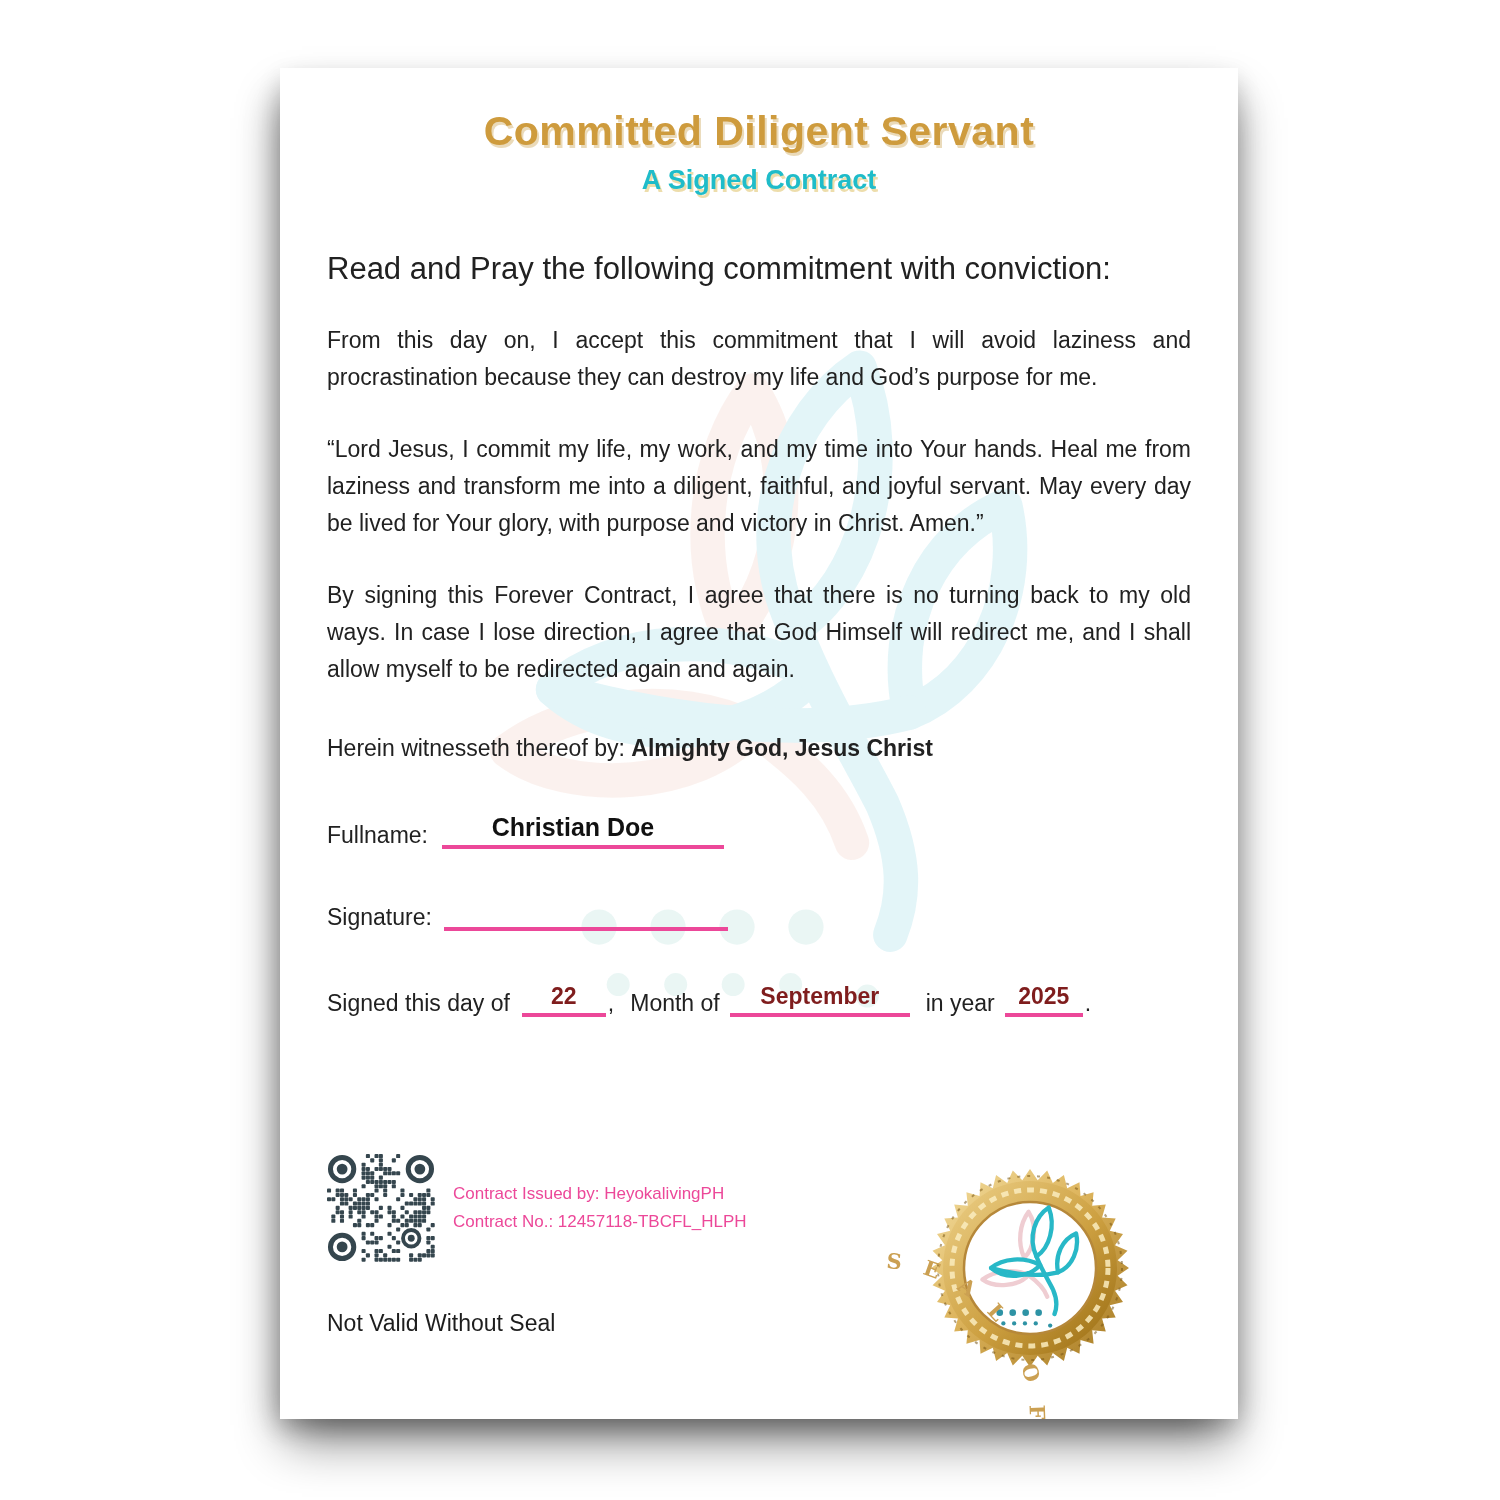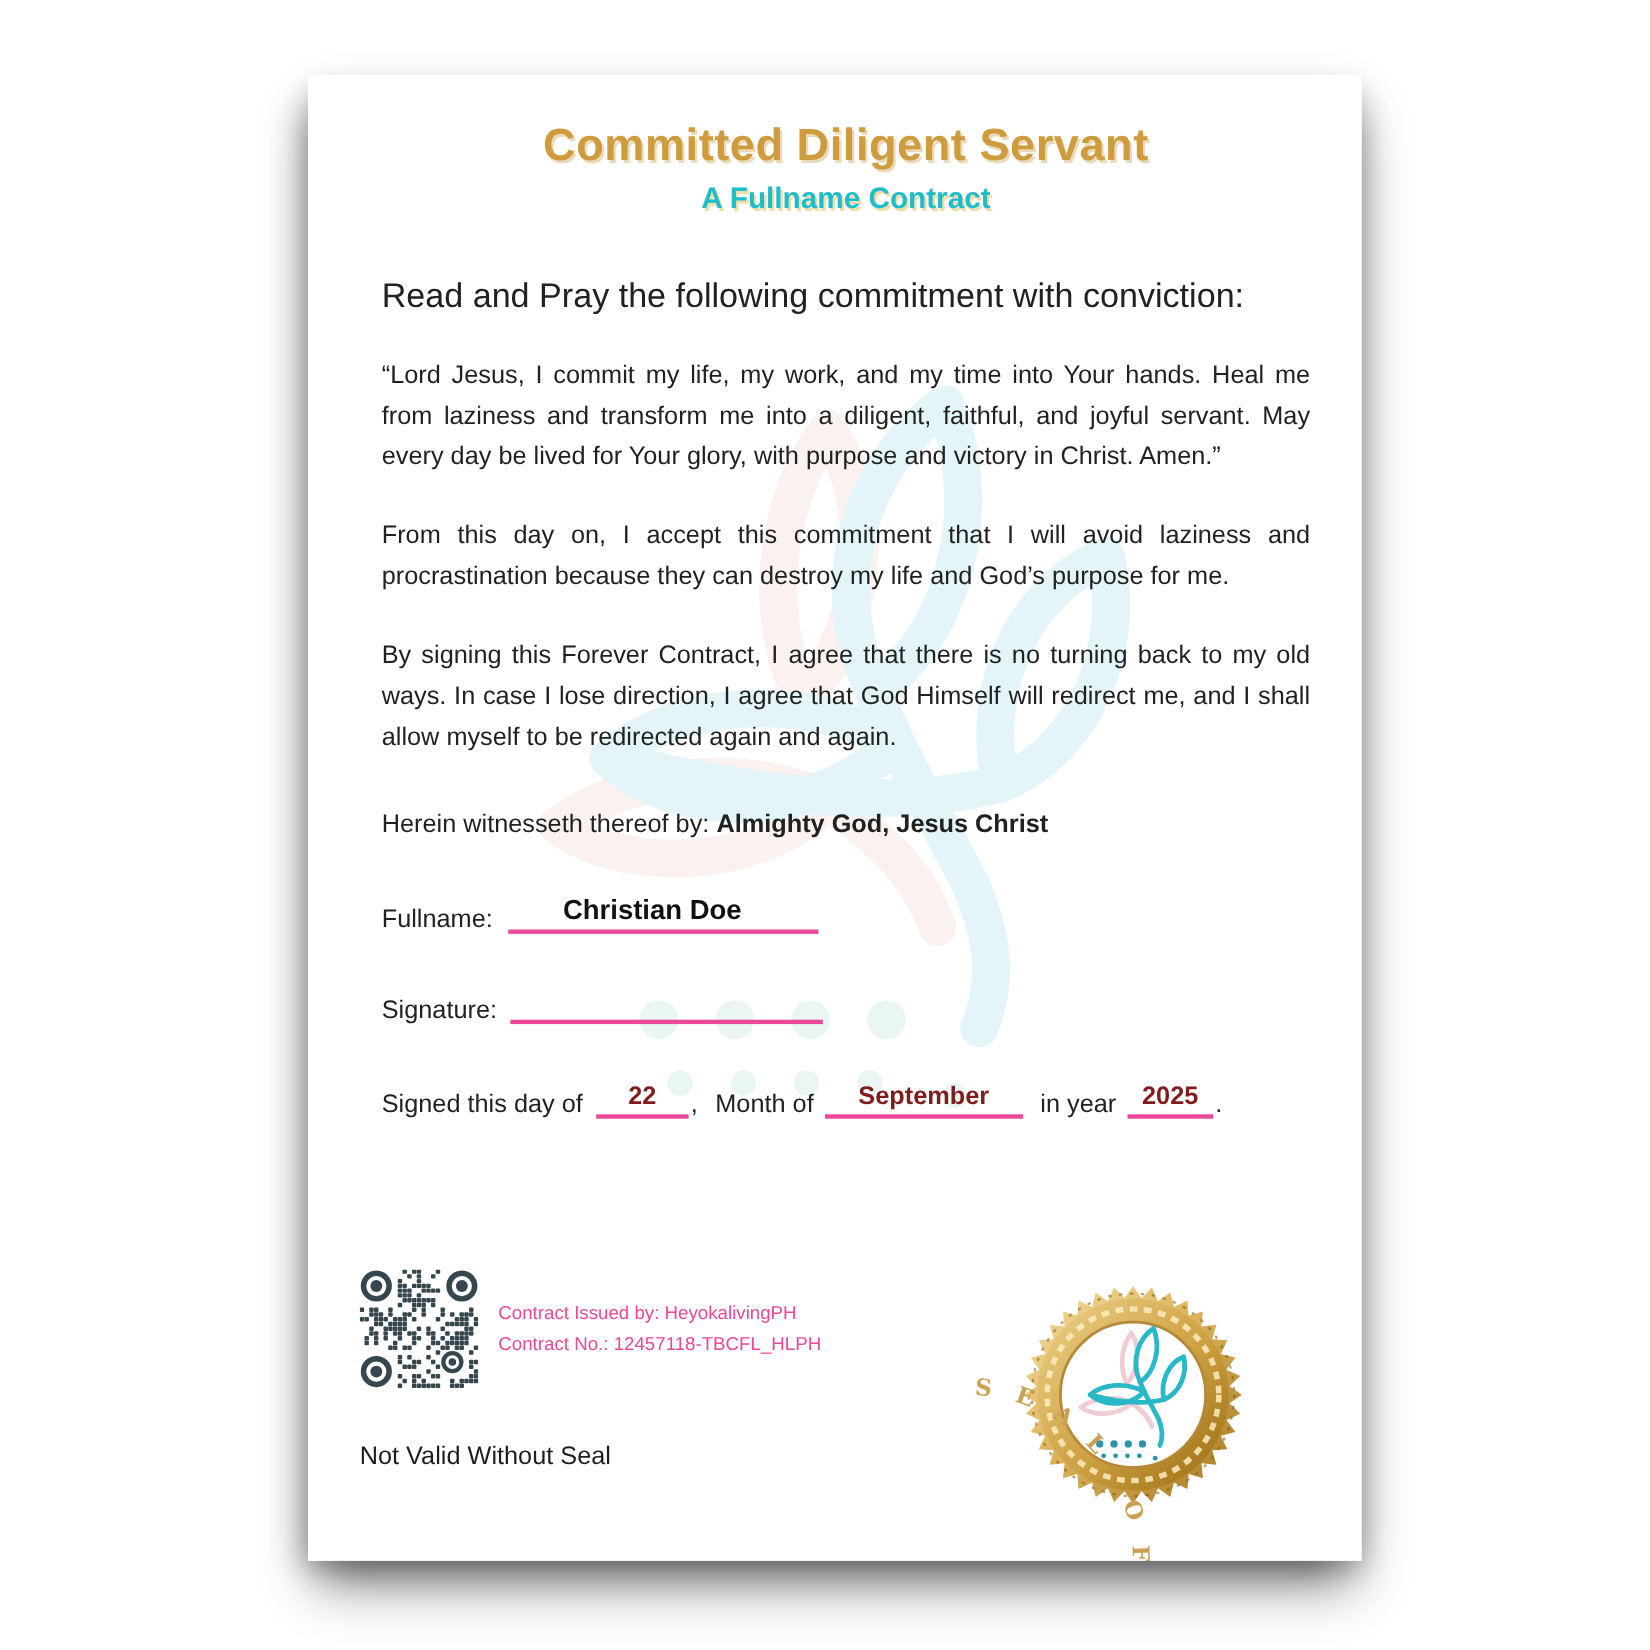--- a/index.html
+++ b/index.html
@@ -7,21 +7,20 @@
     font-family:"Liberation Sans","DejaVu Sans",sans-serif; }
   .canvas { position:relative; width:1500px; height:1500px; background:#ffffff; }
 
   .page {
     position:absolute; left:280px; top:68px; width:958px; height:1351px;
     background:#ffffff; overflow:hidden;
     box-shadow: 0 28px 46px -6px rgba(0,0,0,.48),
                 0 10px 22px rgba(0,0,0,.14),
                 -18px 16px 30px -14px rgba(0,0,0,.22),
                 16px 14px 30px -16px rgba(0,0,0,.13);
-    padding-left: 20px;
   }
 
   .watermark { position:absolute; left:90px; top:200px; width:780px; height:820px;
     opacity:.55; z-index:0; pointer-events:none; }
 
   .content { position:relative; z-index:1; padding:0 47px; color:#212121; }
 
   .title { margin-top:40px; text-align:center; font-size:41px; font-weight:800;
     letter-spacing:.5px; color:#CE9B3D; text-shadow:2px 3px 0 rgba(216,188,128,.55); }
   .subtitle { margin-top:10px; text-align:center; font-size:27px; font-weight:800;
@@ -88,26 +87,26 @@
               <circle cx="163" cy="247" r="3"></circle>
       <circle cx="178" cy="247" r="3"></circle>
               <circle cx="198" cy="250" r="3"></circle>
     </g>
   </g>
         </g>
     </svg>
 
     <div class="content">
       <h1 class="title">Committed Diligent Servant</h1>
-      <h2 class="subtitle">A Fullname Contract</h2>
+      <h2 class="subtitle">A Signed Contract</h2>
 
       <p class="intro">Read and Pray the following commitment with conviction:</p>
 
+      <p class="para">From this day on, I accept this commitment that I will avoid laziness and procrastination because they can destroy my life and God’s purpose for me.</p>
       <p class="para">“Lord Jesus, I commit my life, my work, and my time into Your hands. Heal me from laziness and transform me into a diligent, faithful, and joyful servant. May every day be lived for Your glory, with purpose and victory in Christ. Amen.”</p>
-      <p class="para">From this day on, I accept this commitment that I will avoid laziness and procrastination because they can destroy my life and God’s purpose for me.</p>
       <p class="para">By signing this Forever Contract, I agree that there is no turning back to my old ways. In case I lose direction, I agree that God Himself will redirect me, and I shall allow myself to be redirected again and again.</p>
 
       <p class="witness"><span>Herein witnesseth thereof by: </span><b>Almighty God, Jesus Christ</b></p>
 
       <div class="row fullname-row">
         <span>Fullname:</span>
         <span class="u-line">
           <span class="value">Christian Doe</span>
         </span>
       </div>

